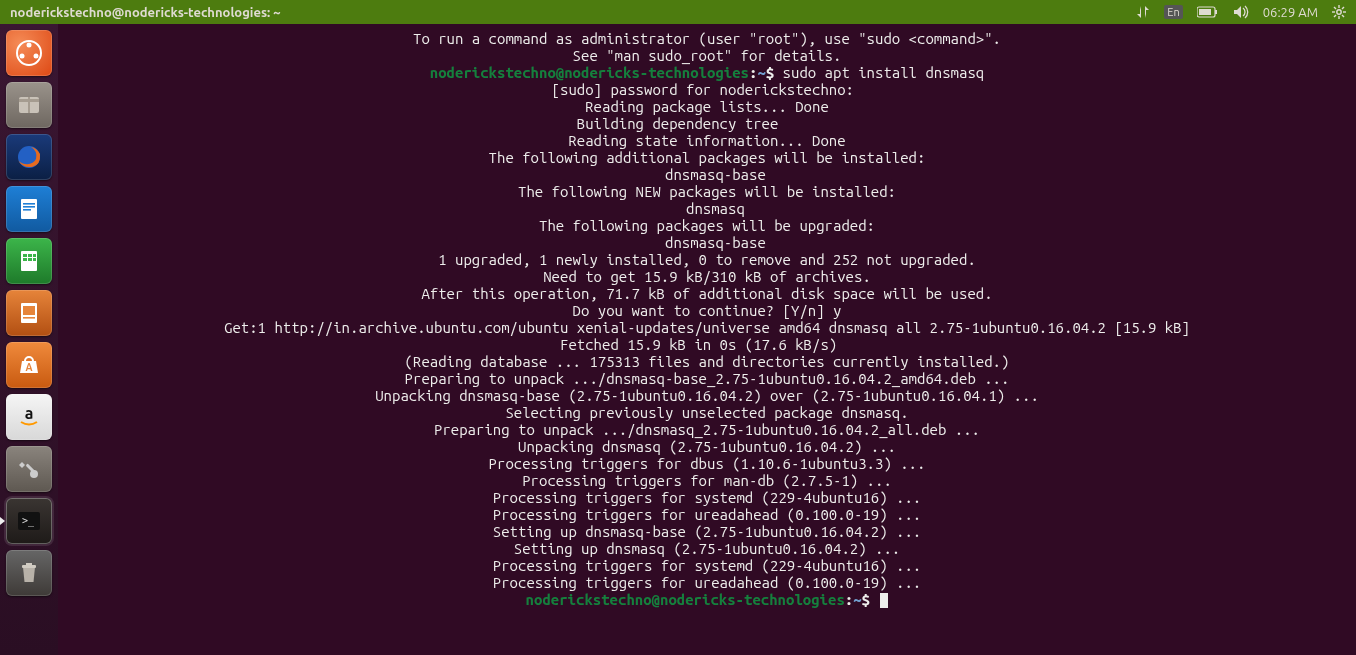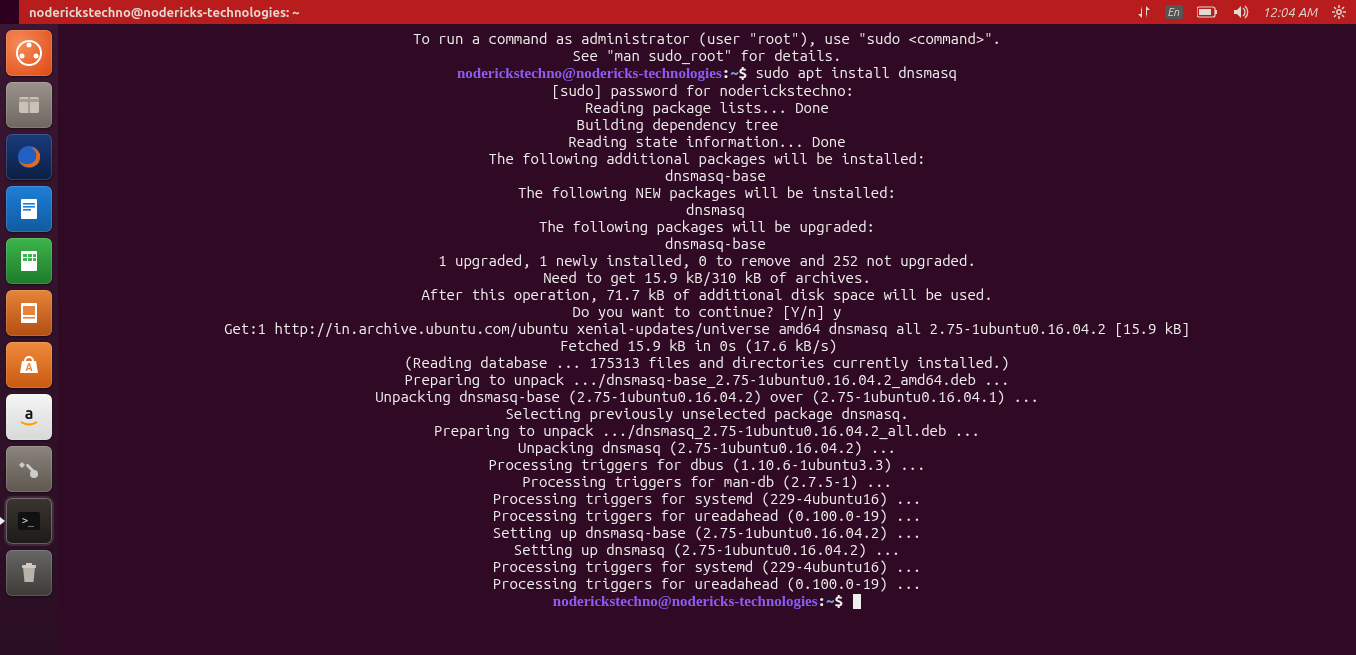--- a/index.html
+++ b/index.html
@@ -1,23 +1,23 @@
 <!DOCTYPE html>
 <html><head>
 <meta charset="utf-8">
 <style>
   * { margin: 0; padding: 0; box-sizing: border-box; }
   html, body { width: 1356px; height: 655px; overflow: hidden; font-family: "Ubuntu", "DejaVu Sans", sans-serif; }
   body { background: #2c001e; display: flex; flex-direction: column; }
 
   
-  .menubar { height: 24px; background: #b91c1c; color: #dfdbd2; display: flex; align-items: center; font-size: 13px; margin-left: 19px; }
+  .menubar { height: 24px; background: #4d7c0f; color: #dfdbd2; display: flex; align-items: center; font-size: 13px; }
   .menubar .title { padding-left: 10px; font-weight: bold; flex: 1; }
   .menubar .right { display: flex; align-items: center; gap: 14px; padding-right: 10px; }
-  .menubar .icon { color: #dfdbd2; font-size: 13px; display:inline-flex; align-items:center;font-style:italic; }
+  .menubar .icon { color: #dfdbd2; font-size: 13px; display:inline-flex; align-items:center; }
   .menubar .lang { background:#555; border-radius:2px; padding:0 3px; font-size:11px; line-height:14px; }
   .menubar .battery svg, .menubar .icon svg { fill:#dfdbd2; }
 
   
   .workspace { flex: 1; display: flex; }
 
   
   .launcher { width: 58px; background: linear-gradient(to bottom, #3a1632, #2a0e23); padding-top: 6px; display: flex; flex-direction: column; align-items: center; gap: 6px; }
   .launcher .tile { width: 46px; height: 46px; border-radius: 6px; display:flex; align-items:center; justify-content:center; box-shadow: inset 0 0 0 1px rgba(255,255,255,0.15), 0 1px 2px rgba(0,0,0,0.5); }
   .launcher .tile.active { box-shadow: inset 0 0 0 1px rgba(255,255,255,0.3), 0 0 0 2px rgba(255,255,255,0.1); }
@@ -33,21 +33,21 @@
   .tile.settings { background: linear-gradient(#8a847d, #5e5851); }
   .tile.terminal { background: linear-gradient(#3a3532, #1e1a18); }
   .tile.trash { background: linear-gradient(#666, #3e3a37); }
   .tile.terminal svg rect.screen { fill:#111; }
   .launcher .wrap { position:relative; }
   .launcher .arrow-left { position:absolute; left:-6px; top:50%; transform:translateY(-50%); width:0; height:0; border-top:4px solid transparent; border-bottom:4px solid transparent; border-left:5px solid #eee; }
 
   
   .terminal { flex:1; background:#300a24; color:#eeeeec; font-family: "Ubuntu Mono", "DejaVu Sans Mono", monospace; font-size: 15px; line-height: 17px; padding: 6px 8px; white-space: pre; overflow: hidden; }
   .terminal .line { white-space: pre-wrap; text-align: center; }
-  .prompt-user { color:#8b5cf6; font-weight:bold;font-family:Liberation Serif, serif; }
+  .prompt-user { color:#15803d; font-weight:bold; }
   .prompt-colon { color:#eeeeec; font-weight:bold; }
   .prompt-path { color:#729fcf; font-weight:bold; }
   .cursor { display:inline-block; width:8px; height:15px; background:#eeeeec; vertical-align:text-bottom; margin-left:2px; }
 </style>
 </head>
 <body>
 
 <div class="menubar">
   <div class="title">noderickstechno@nodericks-technologies: ~</div>
   <div class="right">
@@ -63,21 +63,21 @@
           <rect x="18" y="4" width="2" height="4" fill="#dfdbd2"></rect>
           <rect x="2" y="3" width="12" height="6" fill="#dfdbd2"></rect>
         </svg>
     </span>
     <span class="icon">
       <svg width="16" height="14" viewBox="0 0 16 14">
           <path d="M1 5 h3 l4 -4 v12 l-4 -4 h-3 z" fill="#dfdbd2"></path>
           <path d="M10 3 a5 5 0 0 1 0 8 M12 1 a8 8 0 0 1 0 12" fill="none" stroke="#dfdbd2" stroke-width="1.3"></path>
         </svg>
     </span>
-    <span class="icon">12:04 AM</span>
+    <span class="icon">06:29 AM</span>
     <span class="icon">
       <svg width="14" height="14" viewBox="0 0 14 14">
           <circle cx="7" cy="7" r="2.2" fill="none" stroke="#dfdbd2" stroke-width="1.4"></circle>
           <g stroke="#dfdbd2" stroke-width="1.4">
             <line x1="7" y1="0" x2="7" y2="3"></line>
             <line x1="7" y1="11" x2="7" y2="14"></line>
             <line x1="0" y1="7" x2="3" y2="7"></line>
             <line x1="11" y1="7" x2="14" y2="7"></line>
             <line x1="2" y1="2" x2="4" y2="4"></line>
             <line x1="10" y1="10" x2="12" y2="12"></line>

